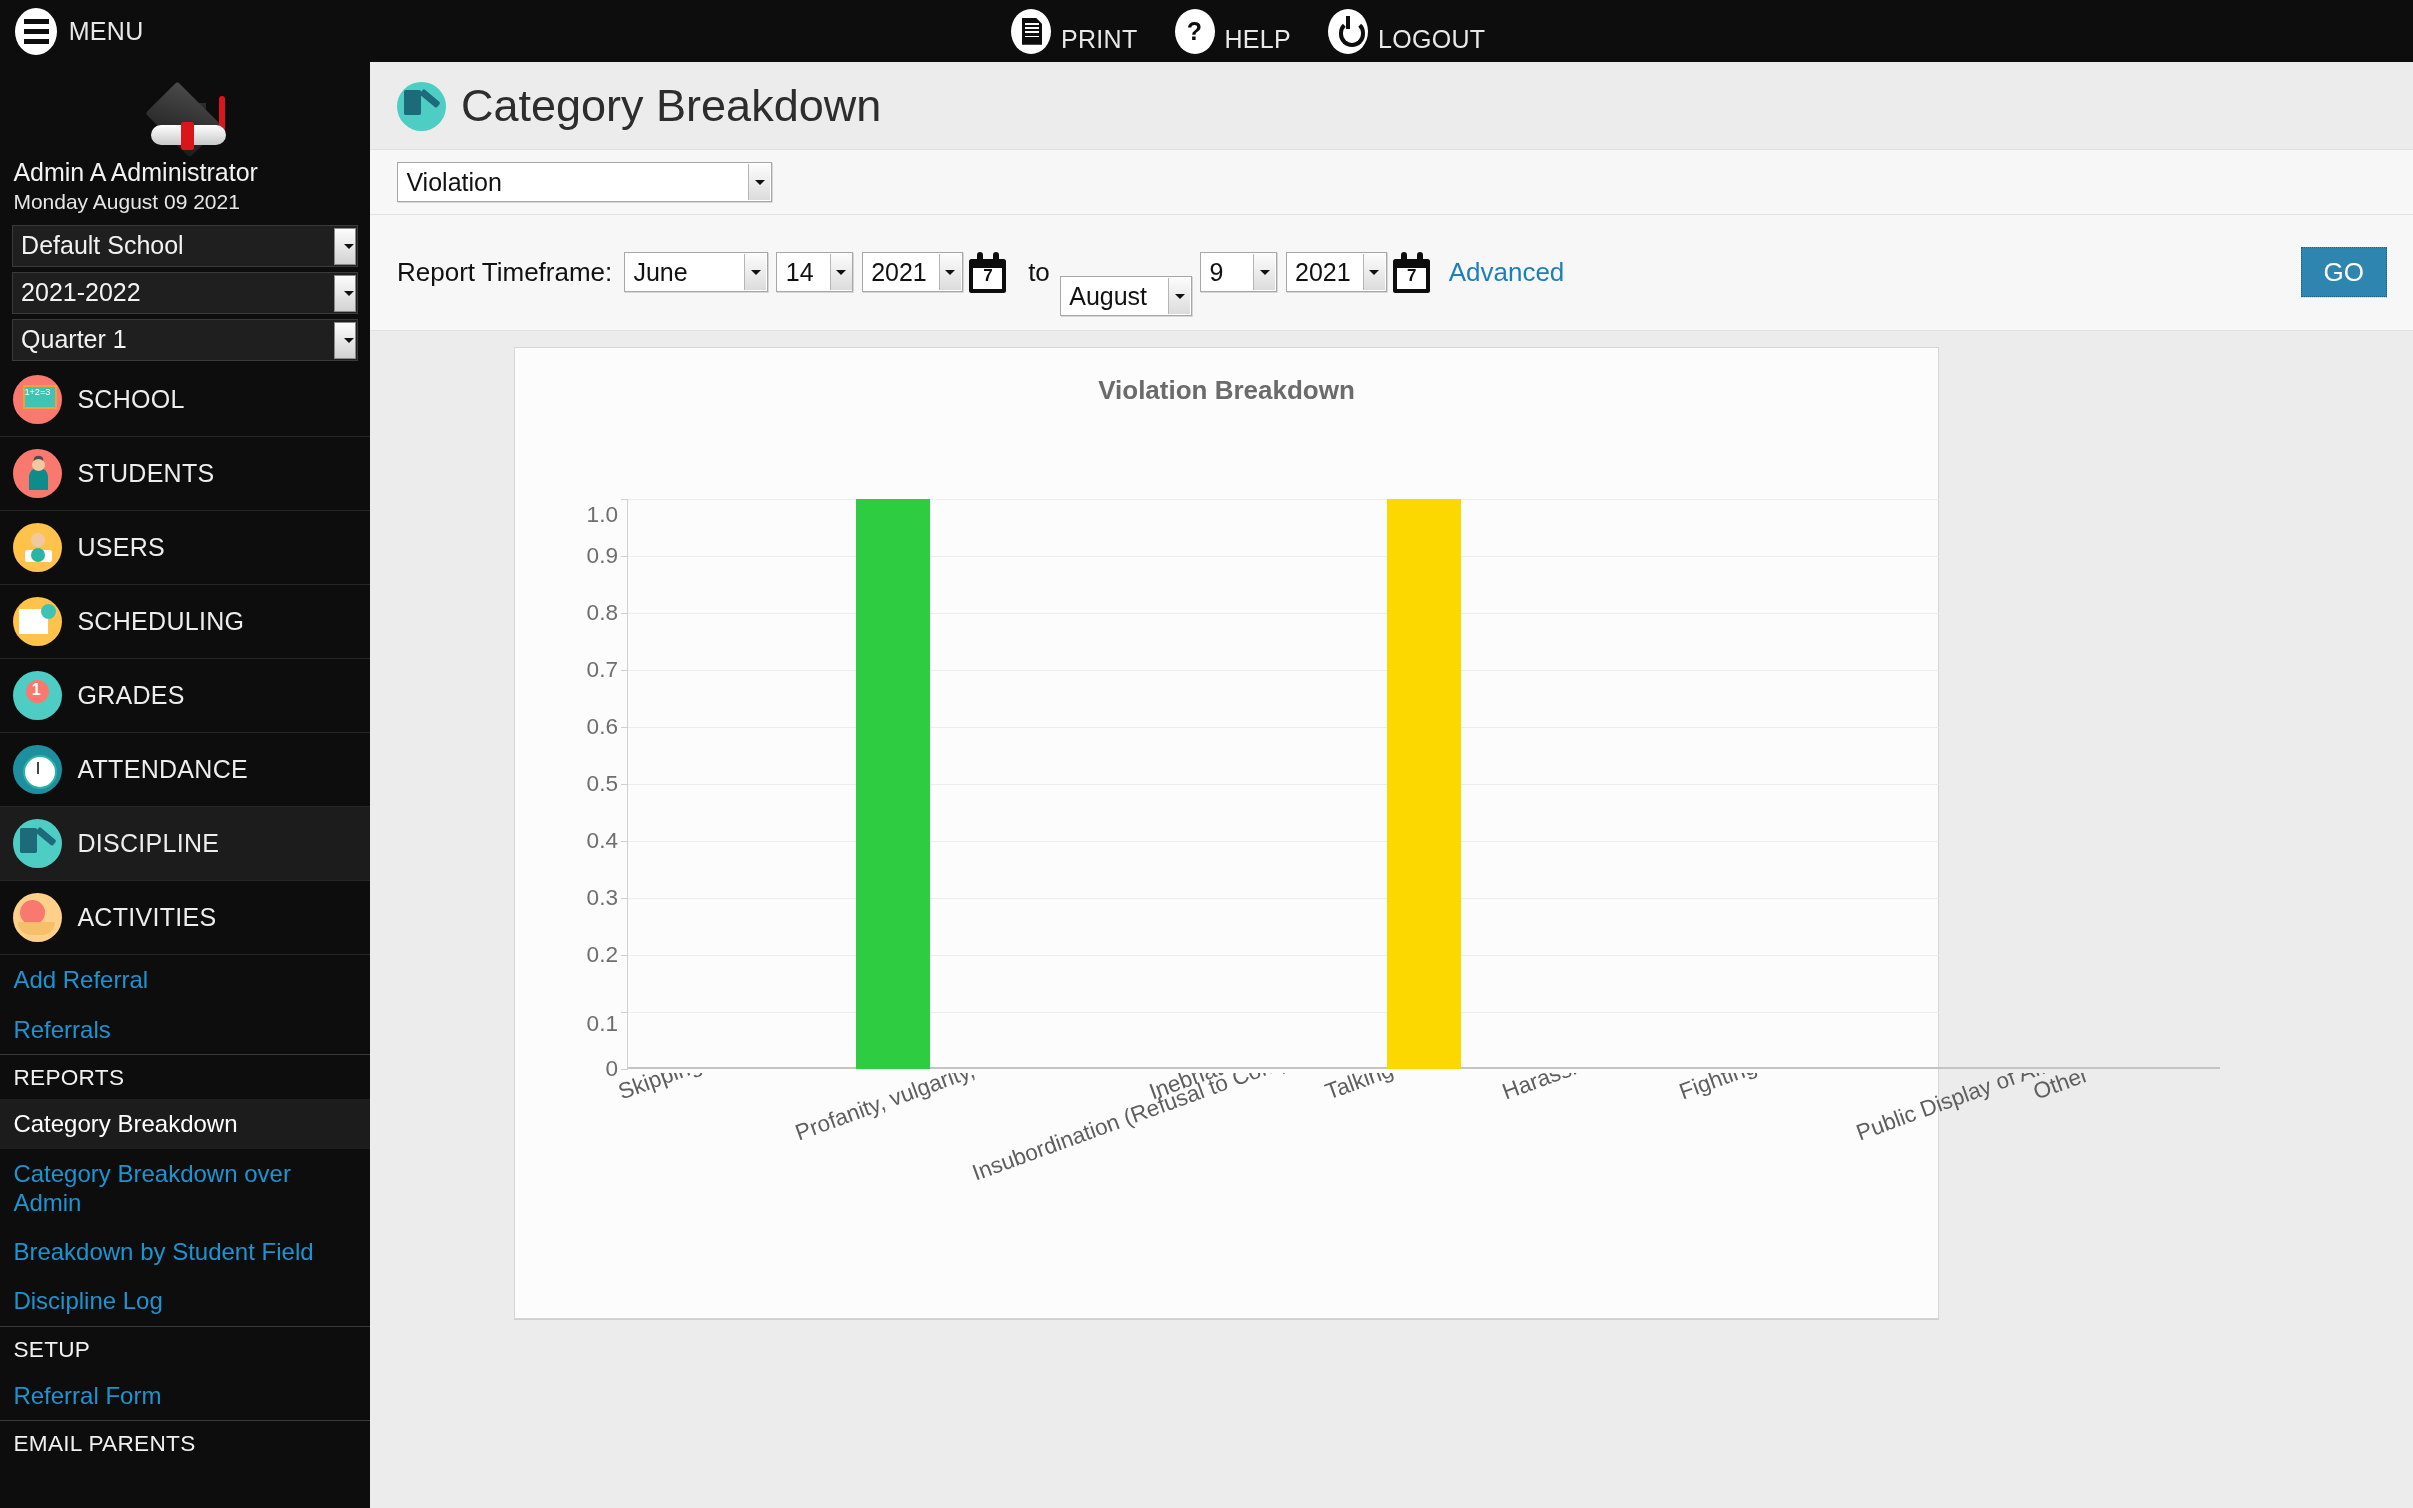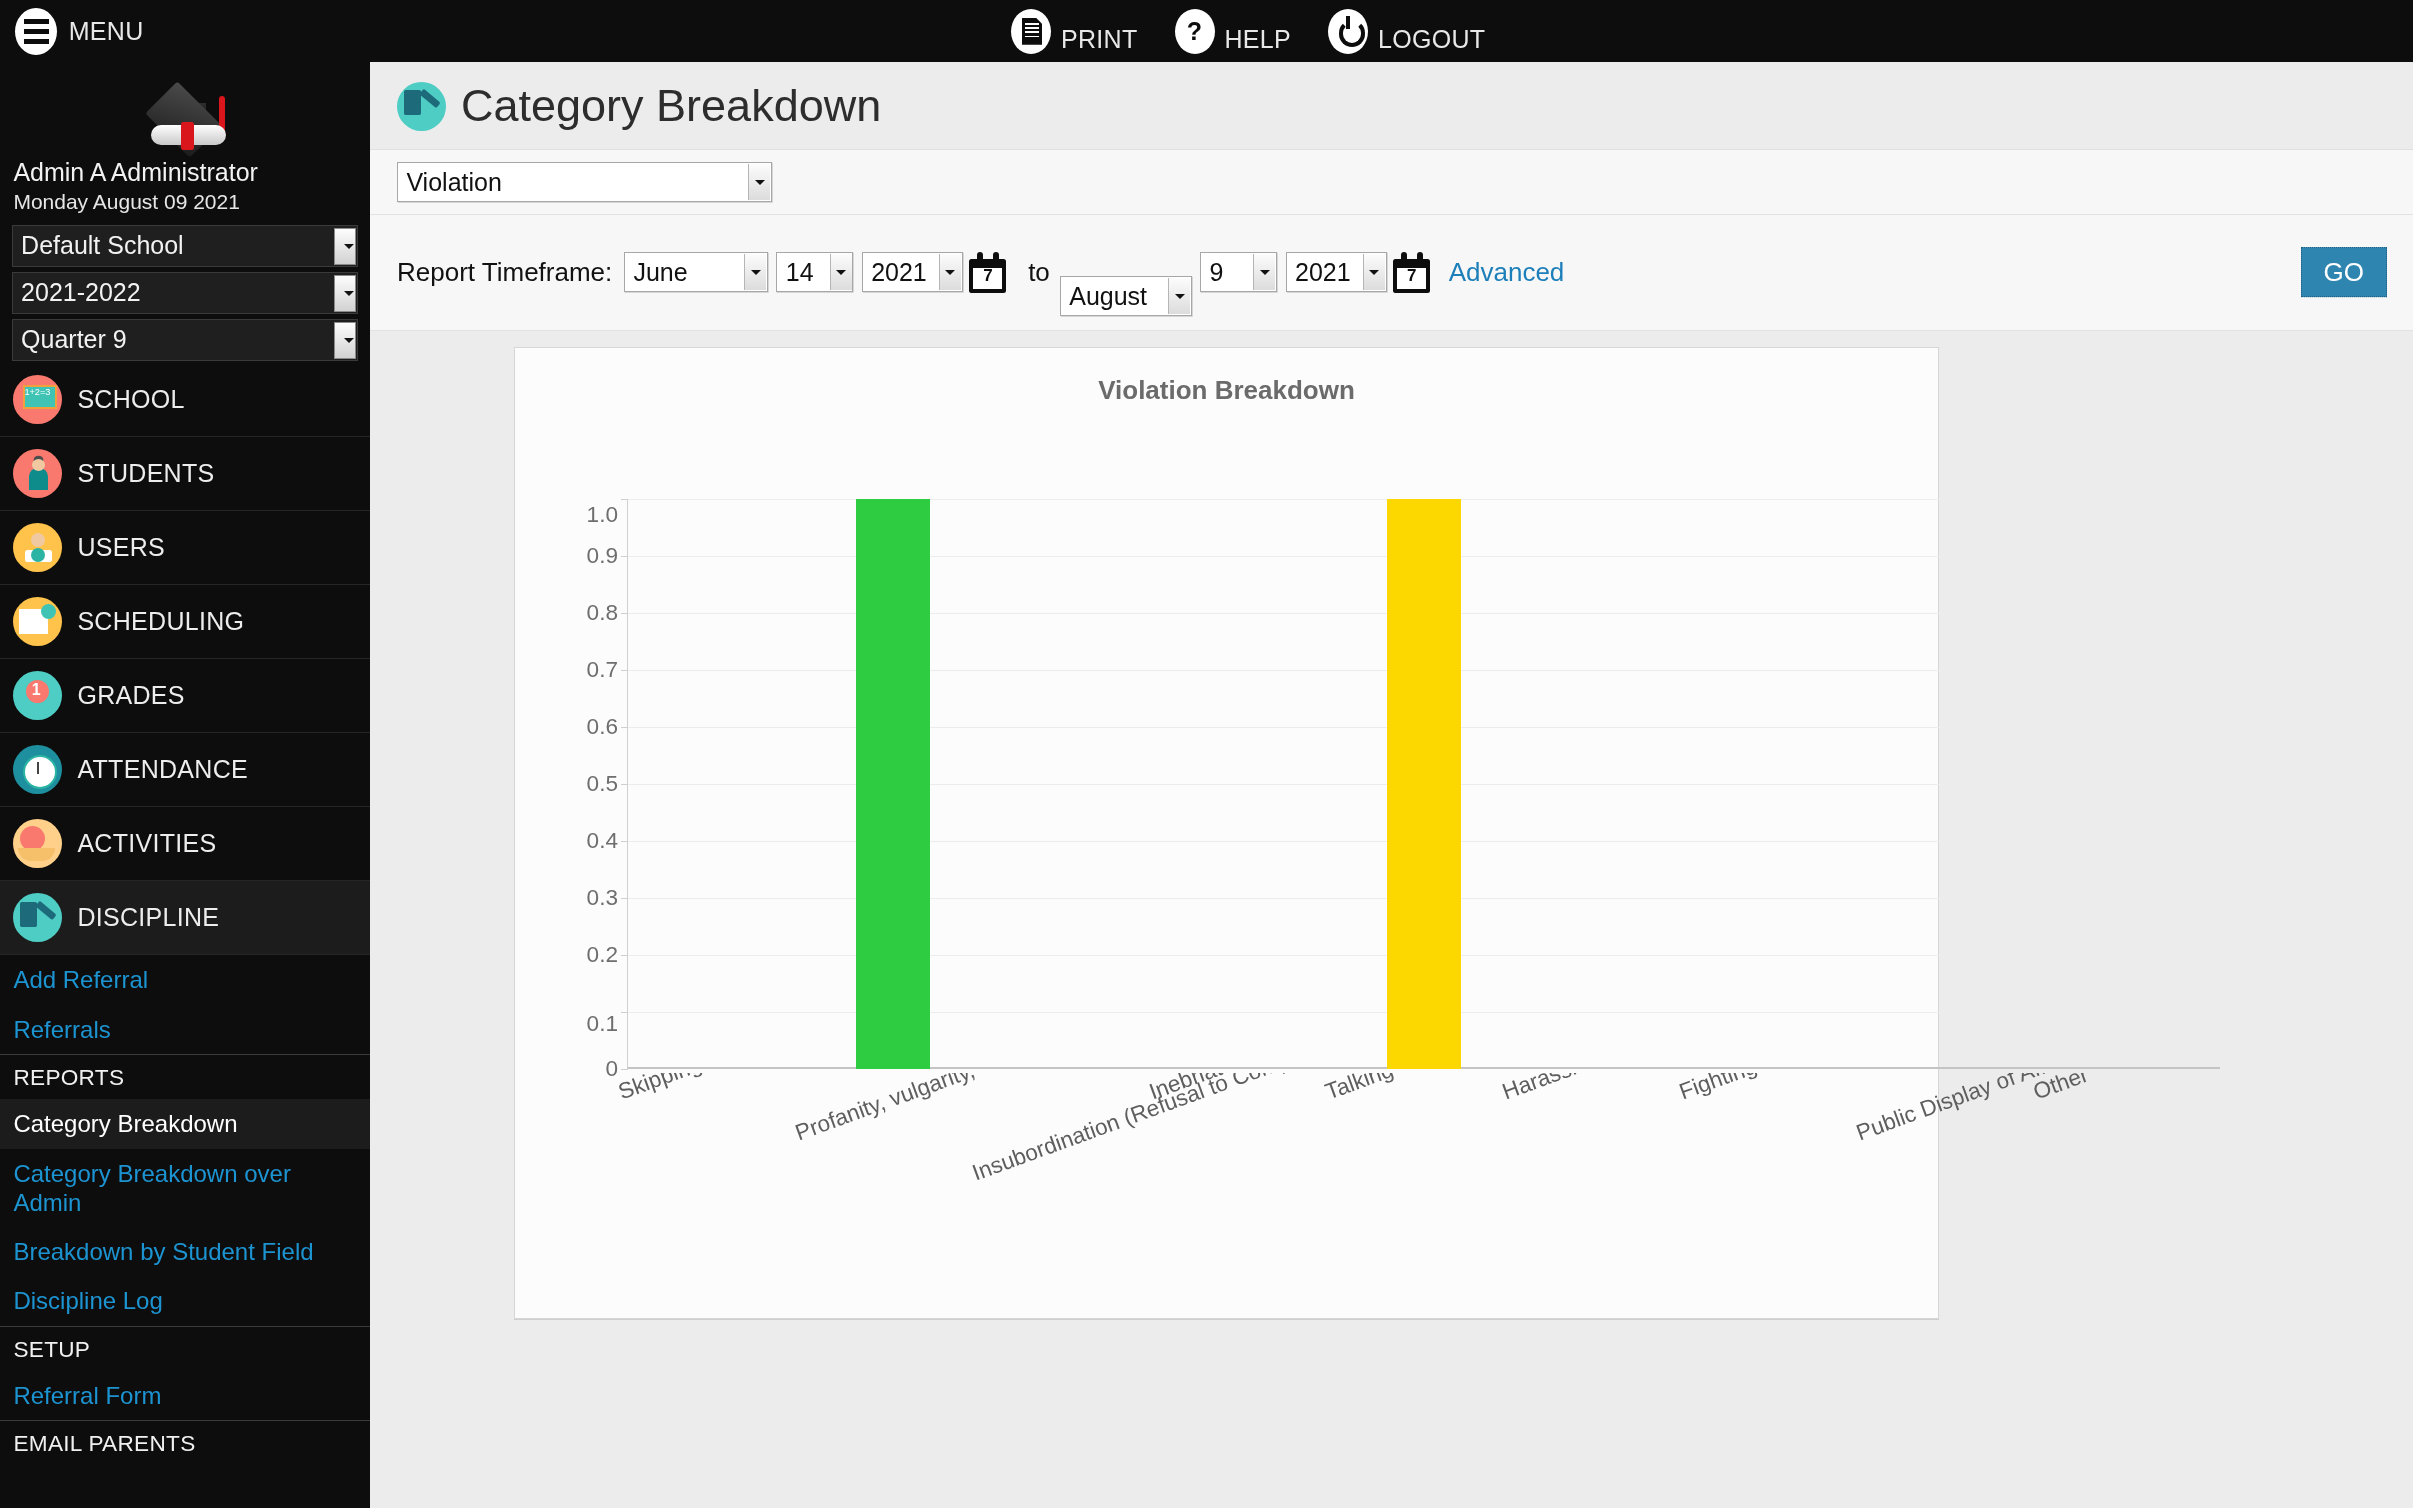--- a/index.html
+++ b/index.html
@@ -279,21 +279,21 @@
     </div>
   </div>
   <div class="sel-row">
     <div class="fake-select">
       <span>2021-2022</span>
       <span class="arrow"></span>
     </div>
   </div>
   <div class="sel-row">
     <div class="fake-select">
-      <span>Quarter 9</span>
+      <span>Quarter 1</span>
       <span class="arrow"></span>
     </div>
   </div>
 
   <div class="nav-item">
     <div class="nav-ico ico-school"></div>
     <div class="nav-label">SCHOOL</div>
   </div>
   <div class="nav-item">
     <div class="nav-ico ico-students"></div>
@@ -307,28 +307,28 @@
     <div class="nav-ico ico-sched"></div>
     <div class="nav-label">SCHEDULING</div>
   </div>
   <div class="nav-item">
     <div class="nav-ico ico-grades"></div>
     <div class="nav-label">GRADES</div>
   </div>
   <div class="nav-item">
     <div class="nav-ico ico-att"></div>
     <div class="nav-label">ATTENDANCE</div>
-  </div>
-  <div class="nav-item">
-    <div class="nav-ico ico-act"></div>
-    <div class="nav-label">ACTIVITIES</div>
   </div>
   <div class="nav-item active">
     <div class="nav-ico ico-disc"></div>
     <div class="nav-label">DISCIPLINE</div>
+  </div>
+  <div class="nav-item">
+    <div class="nav-ico ico-act"></div>
+    <div class="nav-label">ACTIVITIES</div>
   </div>
 
   <div class="sub-link">Add Referral</div>
   <div class="sub-link">Referrals</div>
 
   <div class="sec-head">REPORTS</div>
   <div class="sub-link current">Category Breakdown</div>
   <div class="sub-link" style="width:335px;">Category Breakdown over Admin</div>
   <div class="sub-link">Breakdown by Student Field</div>
   <div class="sub-link">Discipline Log</div>

